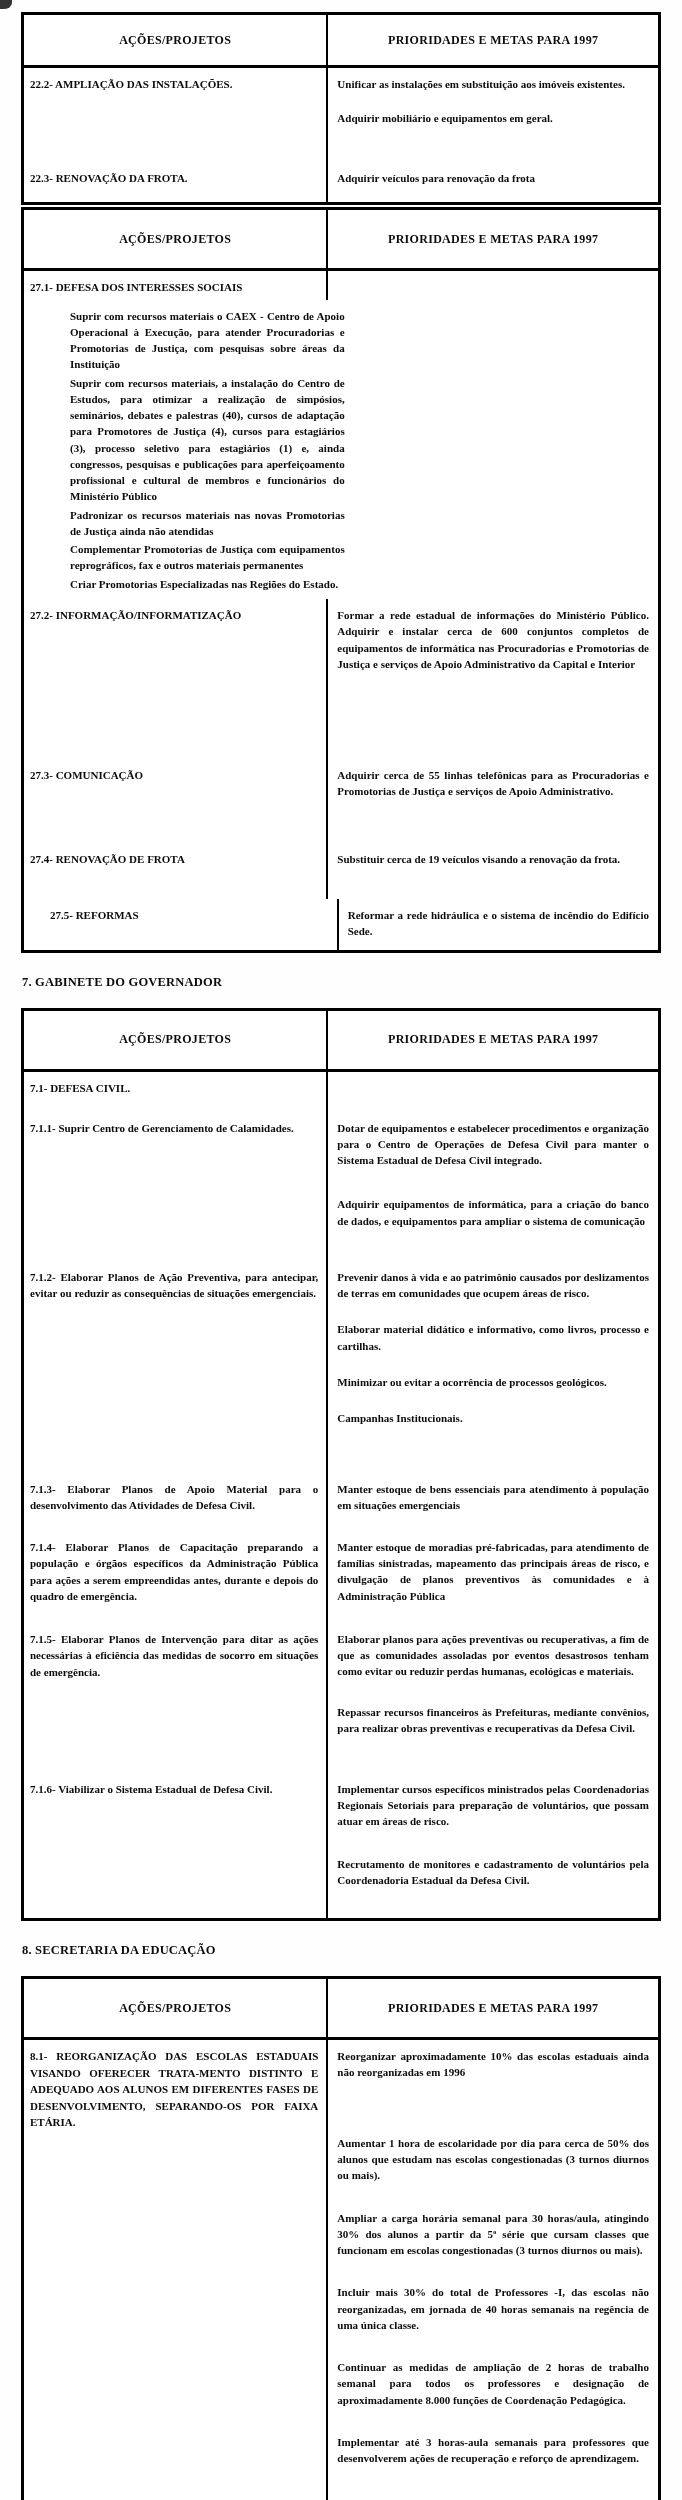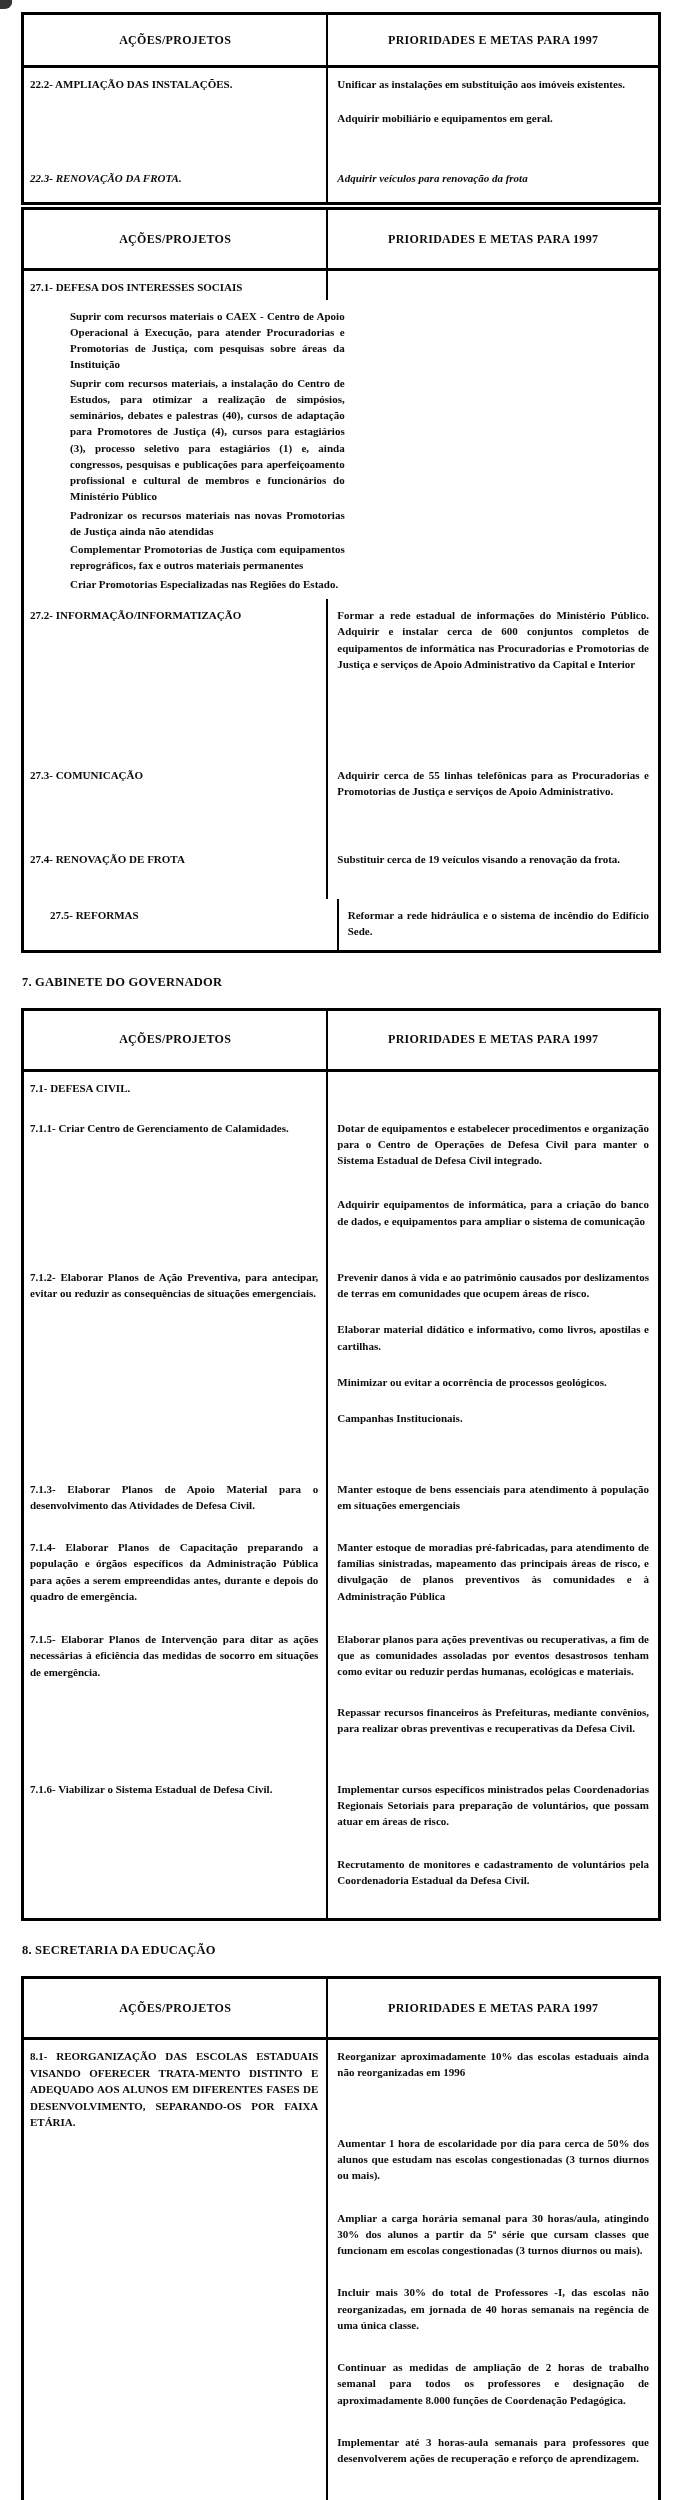--- a/index.html
+++ b/index.html
@@ -52,21 +52,21 @@
     box-sizing:border-box;width:52%;
     font-weight:bold;font-size:11px;line-height:1.48;
     padding:8px 9px 4px 9px;
     text-align:justify;
   }
   .goal-p{margin:0 0 18px 0;}
   .goal-p:last-child{margin-bottom:6px;}
 
   
   .trow[data-key="22.2"]{min-height:94px;justify-content:flex-end;}
-  .trow[data-key="22.3"]{min-height:40px;font-style:italic;}
+  .trow[data-key="22.3"]{min-height:40px;}
   .trow[data-key="27.1"]{min-height:328px;flex-direction:column;}
   .trow[data-key="27.1"] .goal-p{margin-bottom:2px;margin-left:37px;}
   .trow[data-key="27.2"]{min-height:160px;}
   .trow[data-key="27.3"]{min-height:84px;}
   .trow[data-key="27.4"]{min-height:56px;}
   .trow[data-key="27.5"]{min-height:44px;padding-left:20px;}
   .trow[data-key="7.1"]{min-height:40px;}
   .trow[data-key="7.1.1"]{min-height:148px;}
   .trow[data-key="7.1.1"] .goal-p{margin-bottom:28px;}
   .trow[data-key="7.1.2"]{min-height:212px;}
@@ -152,31 +152,31 @@
     <div class="doc-table t3">
       <div class="header-row">
         <div class="hcell left">AÇÕES/PROJETOS</div>
         <div class="hcell right">PRIORIDADES E METAS PARA 1997</div>
       </div>
       <div class="trow" data-key="7.1">
         <div class="acell">7.1- DEFESA CIVIL.</div>
         <div class="gcell"></div>
       </div>
       <div class="trow" data-key="7.1.1">
-        <div class="acell">7.1.1- Criar Centro de Gerenciamento de Calamidades.</div>
+        <div class="acell">7.1.1- Suprir Centro de Gerenciamento de Calamidades.</div>
         <div class="gcell">
           <p class="goal-p">Dotar de equipamentos e estabelecer procedimentos e organização para o Centro de Operações de Defesa Civil para manter o Sistema Estadual de Defesa Civil integrado.</p>
           <p class="goal-p">Adquirir equipamentos de informática, para a criação do banco de dados, e equipamentos para ampliar o sistema de comunicação</p>
         </div>
       </div>
       <div class="trow" data-key="7.1.2">
         <div class="acell">7.1.2- Elaborar Planos de Ação Preventiva, para antecipar, evitar ou reduzir as consequências de situações emergenciais.</div>
         <div class="gcell">
           <p class="goal-p">Prevenir danos à vida e ao patrimônio causados por deslizamentos de terras em comunidades que ocupem áreas de risco.</p>
-          <p class="goal-p">Elaborar material didático e informativo, como livros, apostilas e cartilhas.</p>
+          <p class="goal-p">Elaborar material didático e informativo, como livros, processo e cartilhas.</p>
           <p class="goal-p">Minimizar ou evitar a ocorrência de processos geológicos.</p>
           <p class="goal-p">Campanhas Institucionais.</p>
         </div>
       </div>
       <div class="trow" data-key="7.1.3">
         <div class="acell">7.1.3- Elaborar Planos de Apoio Material para o desenvolvimento das Atividades de Defesa Civil.</div>
         <div class="gcell">
           <p class="goal-p">Manter estoque de bens essenciais para atendimento à população em situações emergenciais</p>
         </div>
       </div>

